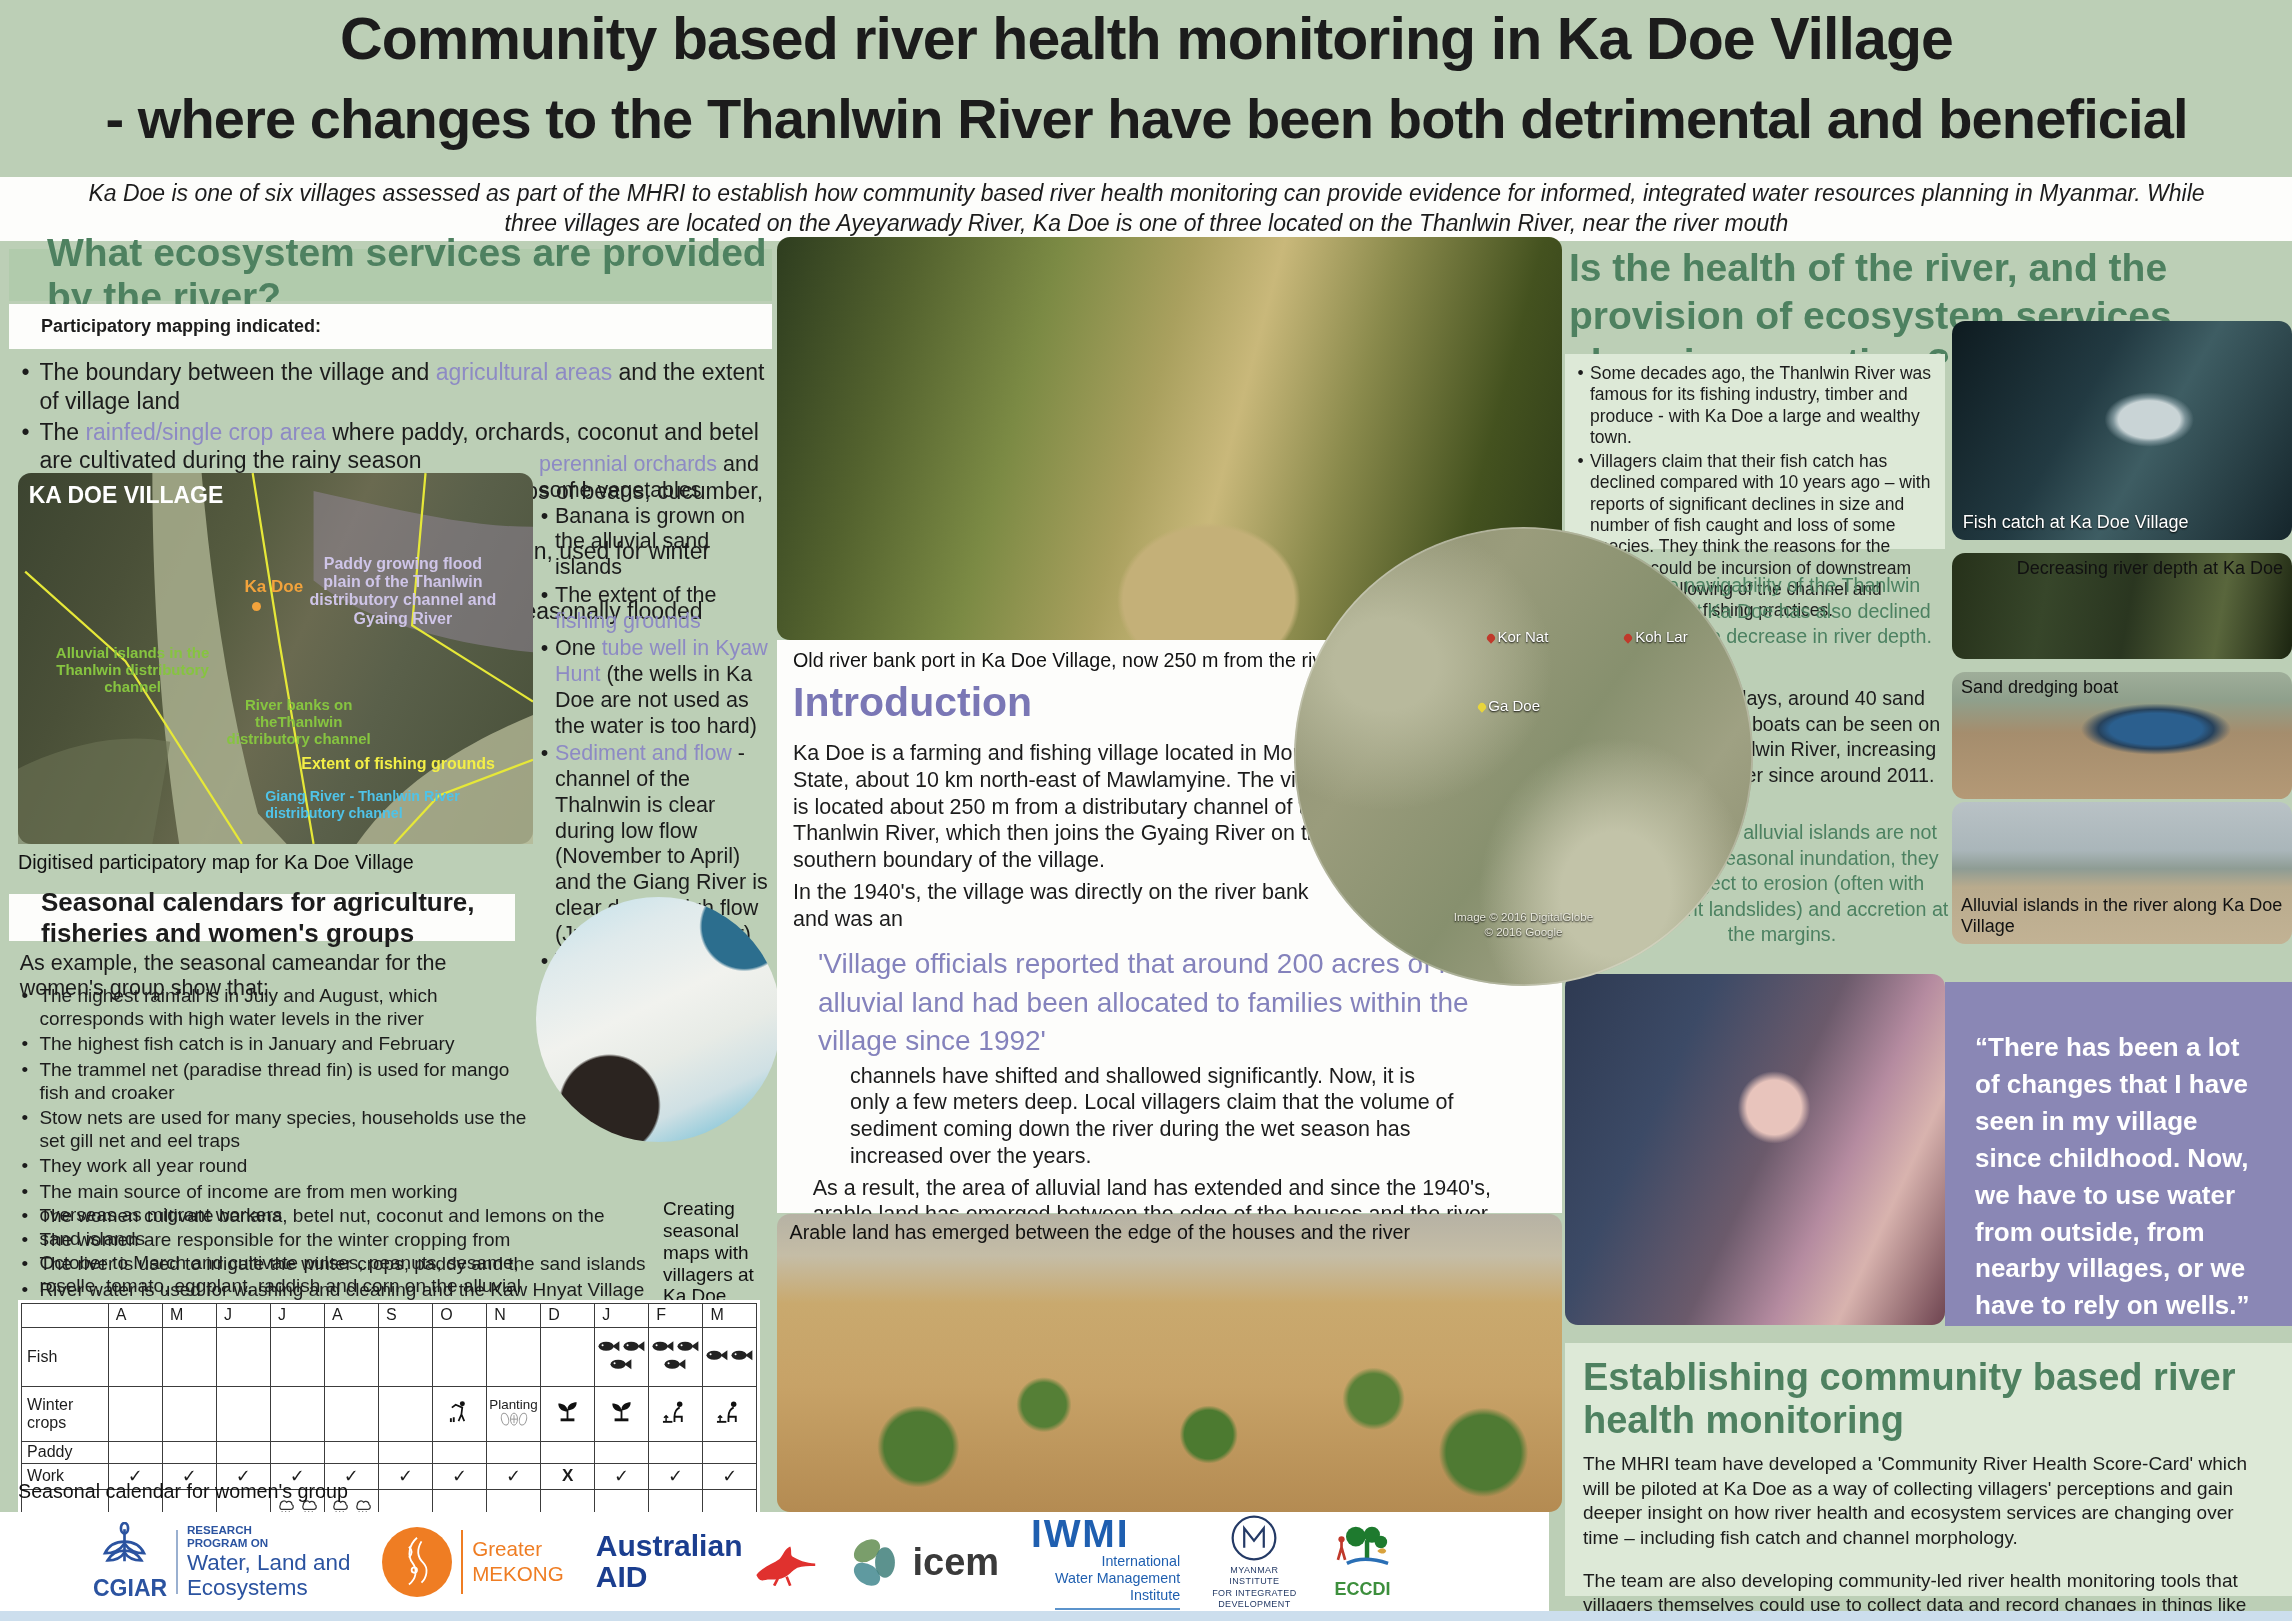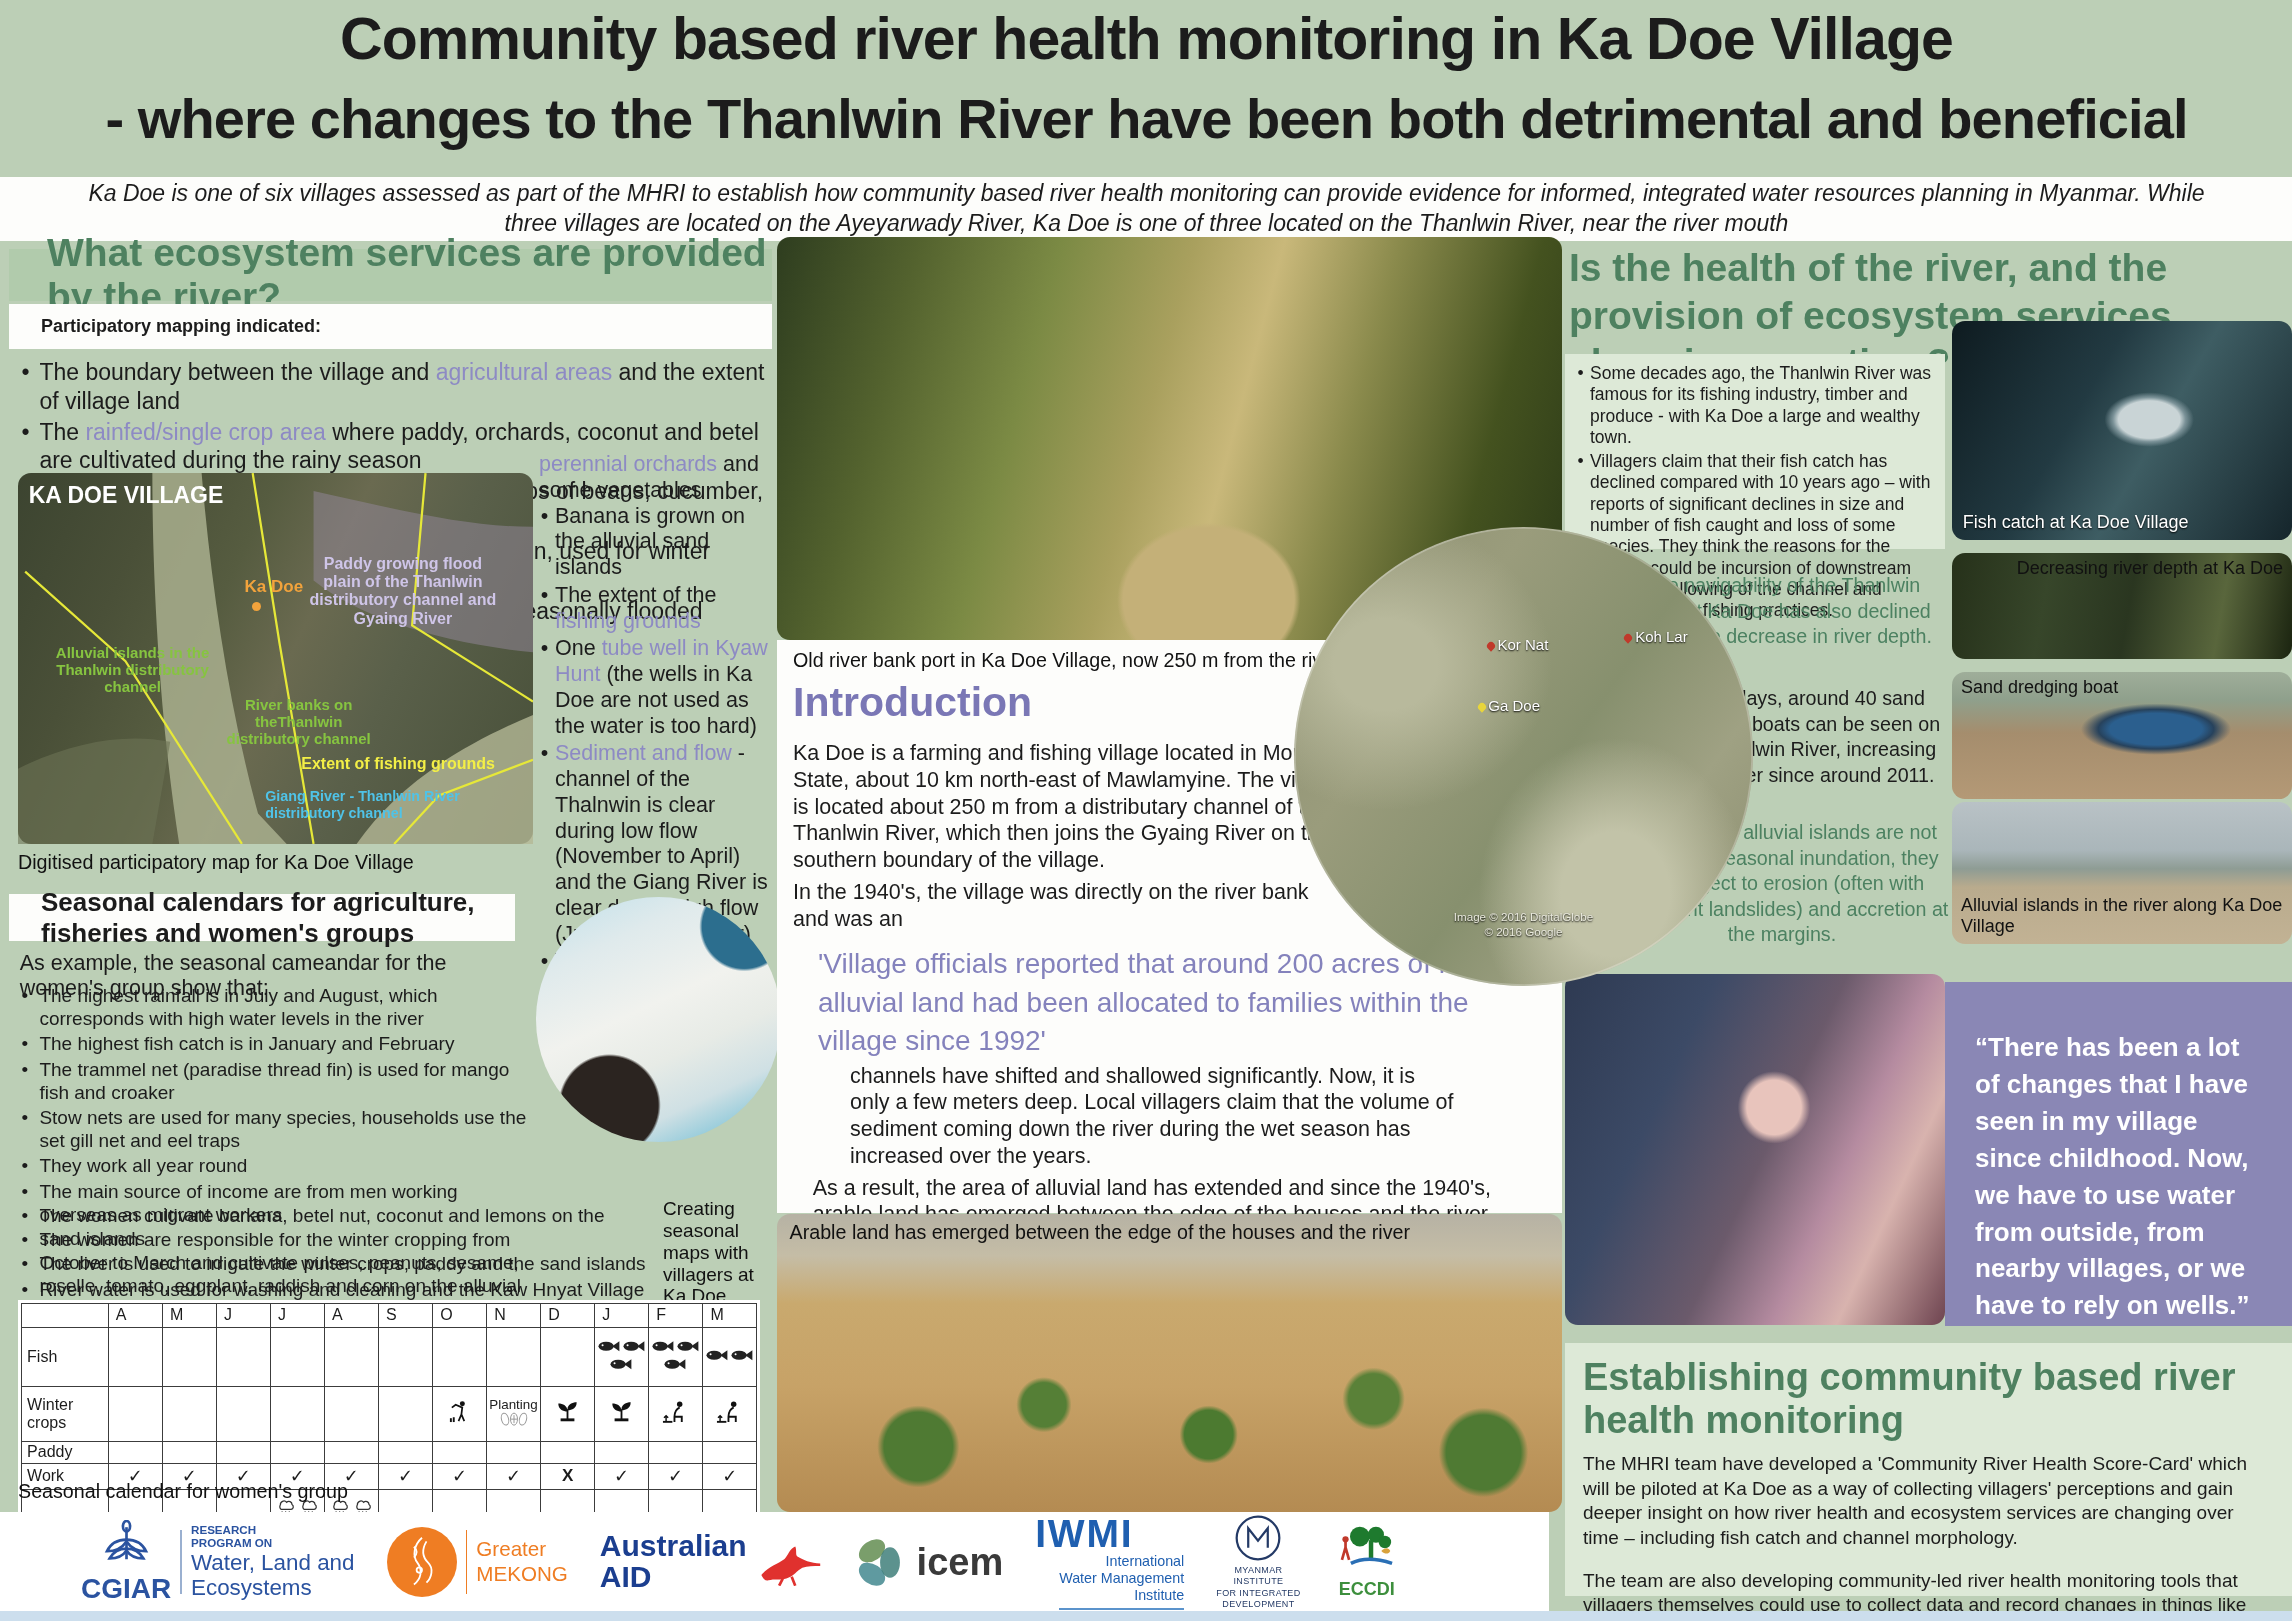--- a/index.html
+++ b/index.html
@@ -136,21 +136,21 @@
   .r-attr{color:#fff;font-size:21.5px;margin-top:38px;padding-left:81px;}
   .r-est{left:1565px;top:1343px;width:727px;height:253px;background:#dde9d7;
       padding:9px 18px;box-sizing:border-box;}
   .r-est h2{font-size:38px;line-height:1.15;margin:3.6px 0 9px 0;}
   .r-est p{font-size:19px;line-height:1.3;margin:0 0 18px 0;}
   
   .logo-strip{left:0;top:1512px;width:1549px;height:100px;background:#fff;
       display:flex;align-items:center;gap:32px;padding-left:81px;box-sizing:border-box;}
   .bottom-bar{left:0;top:1611px;width:2293px;height:10.7px;background:#ccdeed;}
   .logo{display:flex;align-items:center;gap:9px;}
-  .cgiar-name{font-size:28px;font-weight:700;color:#2b53a0;text-align:center;}
+  .cgiar-name{font-size:23px;font-weight:700;color:#2b53a0;text-align:center;margin-left:12px;}
   .vline{width:1.8px;height:64px;background:#9ab0d0;}
   .vline.orange{background:#ef7d23;}
   .wle-small{font-size:11.6px;font-weight:700;color:#2b53a0;line-height:1.15;}
   .wle-big{font-size:22.4px;color:#2b53a0;line-height:1.15;}
   .mek-circle{width:70px;height:70px;border-radius:50%;background:#ef7d23;position:relative;overflow:hidden;}
   .mek-text{font-size:20.6px;color:#ef7d23;line-height:1.2;}
   .aus-text{font-size:30px;font-weight:700;color:#1b3e8f;line-height:1.02;}
   .icem-text{font-size:38px;font-weight:700;color:#3a3a3a;}
   .iwmi-name{font-size:39px;font-weight:700;color:#1f5fb0;letter-spacing:1.8px;line-height:1;}
   .iwmi-sub{font-size:14.3px;color:#1f5fb0;text-align:right;line-height:1.2;
@@ -511,21 +511,21 @@
     </div>
     <p class="m-para m-p4">channels have shifted and shallowed significantly. Now, it is only a few meters deep. Local villagers claim that the volume of sediment coming down the river during the wet season has increased over the years.</p>
     <p class="m-para m-p5">As a result, the area of alluvial land has extended and since the 1940's, arable land has emerged between the edge of the houses and the river. Village officials reported that around 200 acres of new alluvial land had been allocated to families within the village since 1992. However, fishers claim that their catch has declined in recent years, which they partly blame on increased sedimentation and shallowing of the channel.</p>
     <p class="m-para m-p6">Today, the main source of income for the village is remittances from young people working in Thailand, followed by paddy farming and fishing. Farmers are split between monsoon paddy and those farming alluvial islands for cash crops. With so many young people working in Thailand, labour shortage is an ongoing problem for farming in the village.</p>
   </div>
   <div class="abs m-photo-bottom photo">
     <div class="m-caption-bottom">Arable land has emerged between the edge of the houses and the river</div>
   </div>
 
   <div class="abs sat-circle photo">
-    <div class="sat-label" style="left:42%;top:22%;margin-top:8px;">
+    <div class="sat-label" style="left:42%;top:22%;">
       <span class="pin" style="background:#c0392b;"></span><span>Kor Nat</span>
     </div>
     <div class="sat-label" style="left:72%;top:22%;">
       <span class="pin" style="background:#c0392b;"></span><span>Koh Lar</span>
     </div>
     <div class="sat-label" style="left:40%;top:37%;">
       <span class="pin" style="background:#e8d53c;"></span><span>Ga Doe</span>
     </div>
     <div class="sat-attr">Image © 2016 DigitalGlobe
 © 2016 Google</div>

